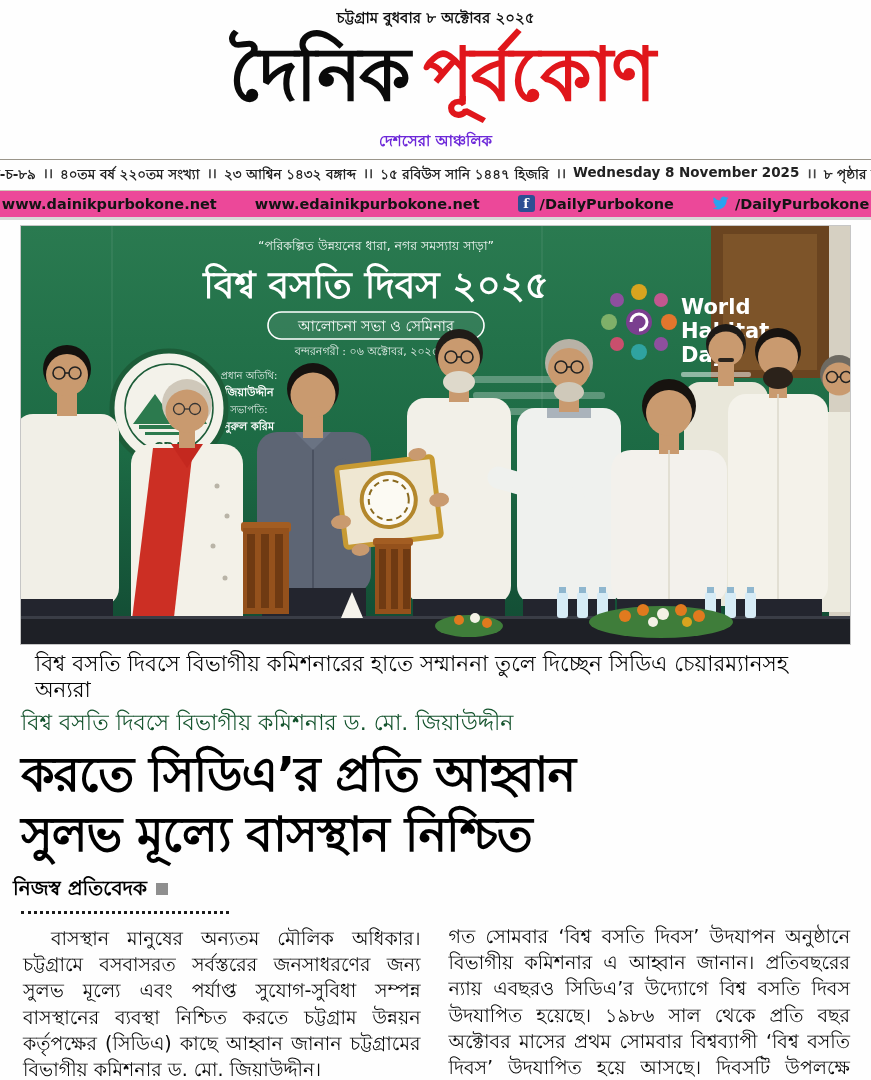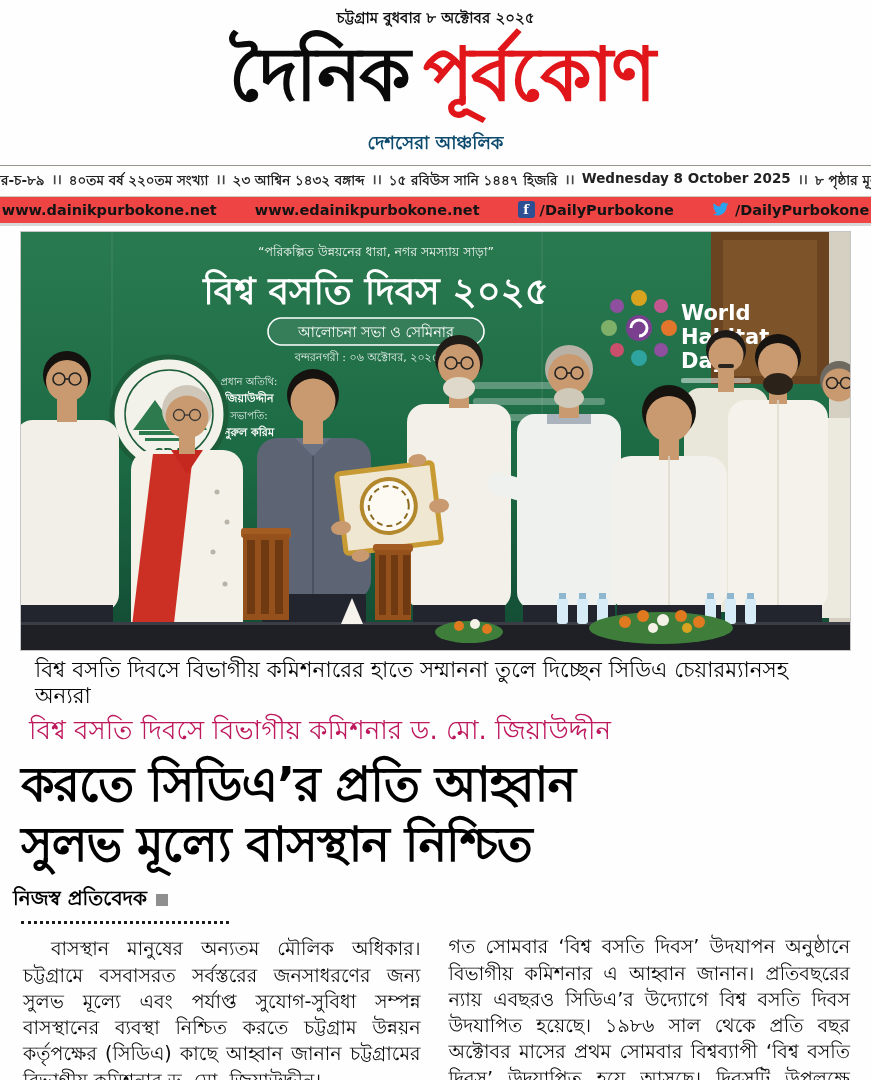--- a/index.html
+++ b/index.html
@@ -5,33 +5,33 @@
   html,body{margin:0;padding:0;background:#e9e9e9;}
   .page{
     position:relative;width:871px;height:1080px;margin:0 auto;background:#fefefe;
     overflow:hidden;color:#000;font-family:"DejaVu Sans","Liberation Sans",sans-serif;
     box-sizing:border-box;
   }
   .dateline{padding-top:6px;text-align:center;font-size:15px;font-weight:bold;color:#111;}
   .masthead{height:94px;text-align:center;font-size:74px;font-weight:bold;line-height:1.18;letter-spacing:-2px;white-space:nowrap;padding-left:12px;}
   .masthead .w-black{color:#0a0a0a;}
   .masthead .w-red{color:#e0161b;margin-left:14px;}
-  .taglines{display:flex;justify-content:center;gap:120px;font-size:18px;font-weight:bold;margin-top:4px;color:#0c4a6e;}
+  .taglines{display:flex;justify-content:center;gap:120px;font-size:15px;font-weight:bold;margin-top:4px;color:#6d28d9;}
   .inforow{margin-top:5px;border-top:1px solid #9a958a;padding:4px 6px 3px;display:flex;justify-content:center;
     font-size:13.5px;font-weight:bold;white-space:nowrap;color:#222;}
   .inforow .sep{margin:0 7px;color:#444;}
-  .webbar{background:#ef4444;border-top:1px solid #cfc9ba;border-bottom:3px solid #d8d8d8;
+  .webbar{background:#ec4899;border-top:1px solid #cfc9ba;border-bottom:3px solid #d8d8d8;
     display:flex;justify-content:center;align-items:center;gap:38px;padding:4px 0 5px;font-size:14.5px;font-weight:bold;color:#141414;}
   .webbar a{color:#141414;text-decoration:none;}
   .social{display:flex;align-items:center;gap:5px;}
   .fb-icon{display:inline-block;width:17px;height:17px;background:#2d4f93;color:#fff;border-radius:3px;
     font-family:"DejaVu Serif","Liberation Serif",serif;font-size:13px;line-height:17px;text-align:center;font-weight:bold;}
   .photo-wrap{margin:5px 20px 0;border:1px solid #c6c6c6;line-height:0;background:#14503a;}
   .caption{margin:6px 35px 0;font-size:21.5px;line-height:1.2;color:#050505;}
-  .kicker{margin:7px 29px 0;font-size:26px;line-height:1.15;color:#be185d;}
+  .kicker{margin:7px 21px 0;font-size:22px;line-height:1.15;color:#14532d;}
   .headline{margin:9px 21px 0;font-size:48px;font-weight:bold;line-height:1.25;letter-spacing:-1px;color:#000;}
   .byline{margin:9px 13px 0;font-size:20px;font-weight:bold;display:flex;align-items:center;gap:9px;}
   .byline .sq{width:12px;height:12px;background:#8f8f8f;display:inline-block;}
   .dots{margin:2px 21px 0;width:208px;border-bottom:3px dotted #1c1c1c;height:3px;}
   .columns{display:flex;gap:26px;margin:9px 21px 0;font-size:19px;line-height:1.38;text-align:justify;color:#0a0a0a;}
   .col{flex:1;min-width:0;}
   .col-left p{margin:2px;text-indent:28px;}
   .col-right p{margin:0;}
   svg text{font-family:"DejaVu Sans","Liberation Sans",sans-serif;}
 </style>
@@ -51,21 +51,21 @@
 
   <div class="inforow">
     <span>রেজিঃ নম্বর-চ-৮৯</span>
     <span class="sep">।।</span>
     <span>৪০তম বর্ষ ২২০তম সংখ্যা</span>
     <span class="sep">।।</span>
     <span>২৩ আশ্বিন ১৪৩২ বঙ্গাব্দ</span>
     <span class="sep">।।</span>
     <span>১৫ রবিউস সানি ১৪৪৭ হিজরি</span>
     <span class="sep">।।</span>
-    <span>Wednesday 8 October 2025</span>
+    <span>Wednesday 8 November 2025</span>
     <span class="sep">।।</span>
     <span>৮ পৃষ্ঠার মূল্য ৭ টাকা</span>
   </div>
 
   <div class="webbar">
     <a href="#">www.dainikpurbokone.net</a>
     <a href="#">www.edainikpurbokone.net</a>
     <span class="social">
       <span class="fb-icon">f</span>
       <span>/DailyPurbokone</span>

